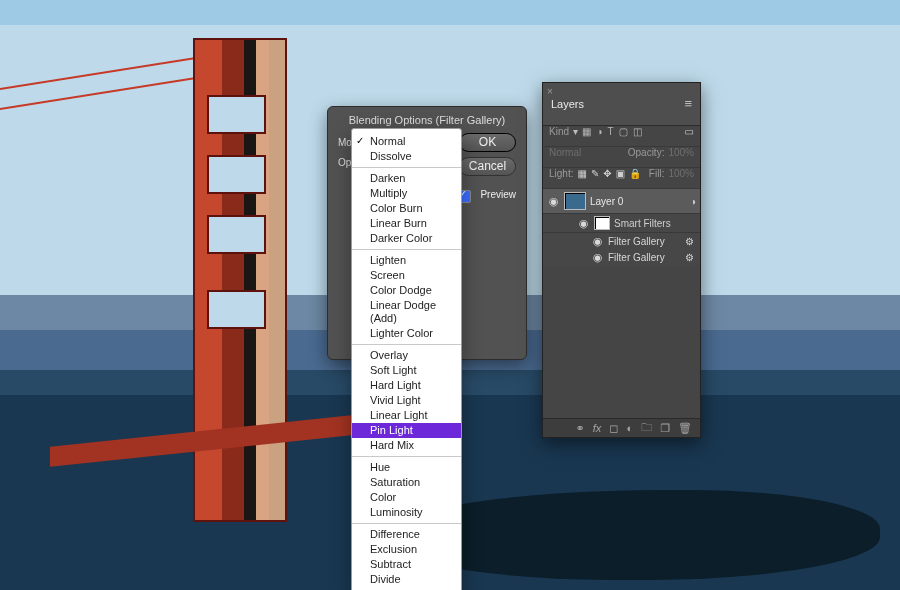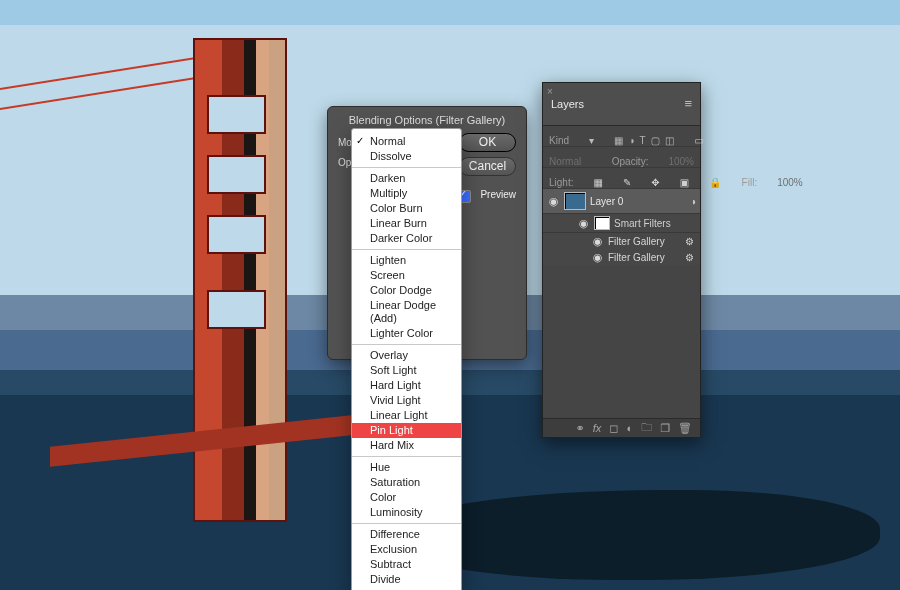--- a/index.html
+++ b/index.html
@@ -24,27 +24,27 @@
   .mac-btn.primary{border-color:#000}
   .chk{position:absolute;width:11px;height:11px;border:1px solid #888;background:#3a6cff;border-radius:2px}
   .chk::after{content:"✓";position:absolute;left:-1px;top:-3px;font-size:11px;color:#fff}
   .preview-lbl{position:absolute;font-size:10px;color:#eee}
   
   .menu{position:absolute;left:351px;top:128px;width:109px;background:#fff;border:1px solid #9a9a9a;border-radius:3px;box-shadow:0 6px 20px rgba(0,0,0,.35);padding:2px 0}
   .menu .grp{border-top:1px solid #c9c9c9;padding:3px 0}
   .menu .grp:first-child{border-top:none}
   .menu .itm{position:relative;padding:1px 6px 1px 18px;font-size:11px;color:#222;line-height:13px;cursor:default}
   .menu .itm.checked::before{content:"✓";position:absolute;left:4px;top:0;font-size:10px;color:#000}
-  .menu .itm.sel{background:#ef4444;color:#fff}
+  .menu .itm.sel{background:#6d28d9;color:#fff}
   
   .panel{position:absolute;left:542px;top:82px;width:157px;height:354px;background:#454545;border:1px solid #222;box-shadow:0 6px 18px rgba(0,0,0,.5);font-size:10px;color:#cfcfcf}
   .panel .closebtn{position:absolute;left:4px;top:3px;font-size:10px;color:#999;cursor:pointer}
   .panel .tab{height:20px;line-height:20px;padding:11px 8px;background:#4e4e4e;border-bottom:1px solid #2b2b2b;color:#eaeaea;font-size:11px;display:flex;align-items:center;justify-content:space-between}
   .panel .flymenu{font-size:13px;color:#bbb;cursor:pointer}
-  .panel .row{display:flex;align-items:flex-end;gap:20px;height:20px;padding:0 6px;border-bottom:1px solid #393939}
+  .panel .row{display:flex;align-items:flex-start;gap:4px;height:20px;padding:0 6px;border-bottom:1px solid #393939}
   .panel .row .lbl{color:#9a9a9a}
   .panel .dimval{color:#6f6f6f}
   .layer-row{display:flex;align-items:center;height:24px;padding:0 4px;background:#4f4f4f;border-bottom:1px solid #393939;gap:4px}
   .layer-row.sel{background:#5b5b5b}
   .eye{width:13px;text-align:center;font-size:11px;color:#d9d9d9;cursor:pointer}
   .thumb{width:20px;height:16px;background:#3a6a8e;border:1px solid #bbb;box-shadow:1px 1px 0 #000 inset}
   .thumb.white{background:#fff}
   .layer-name{flex:1;color:#e8e8e8}
   .sf-head{display:flex;align-items:center;height:18px;padding-left:34px;gap:4px;background:#474747;border-bottom:1px solid #393939}
   .sf-item{display:flex;align-items:center;height:16px;padding-left:48px;gap:4px;background:#474747;justify-content:space-between;padding-right:6px;color:#d6d6d6}

